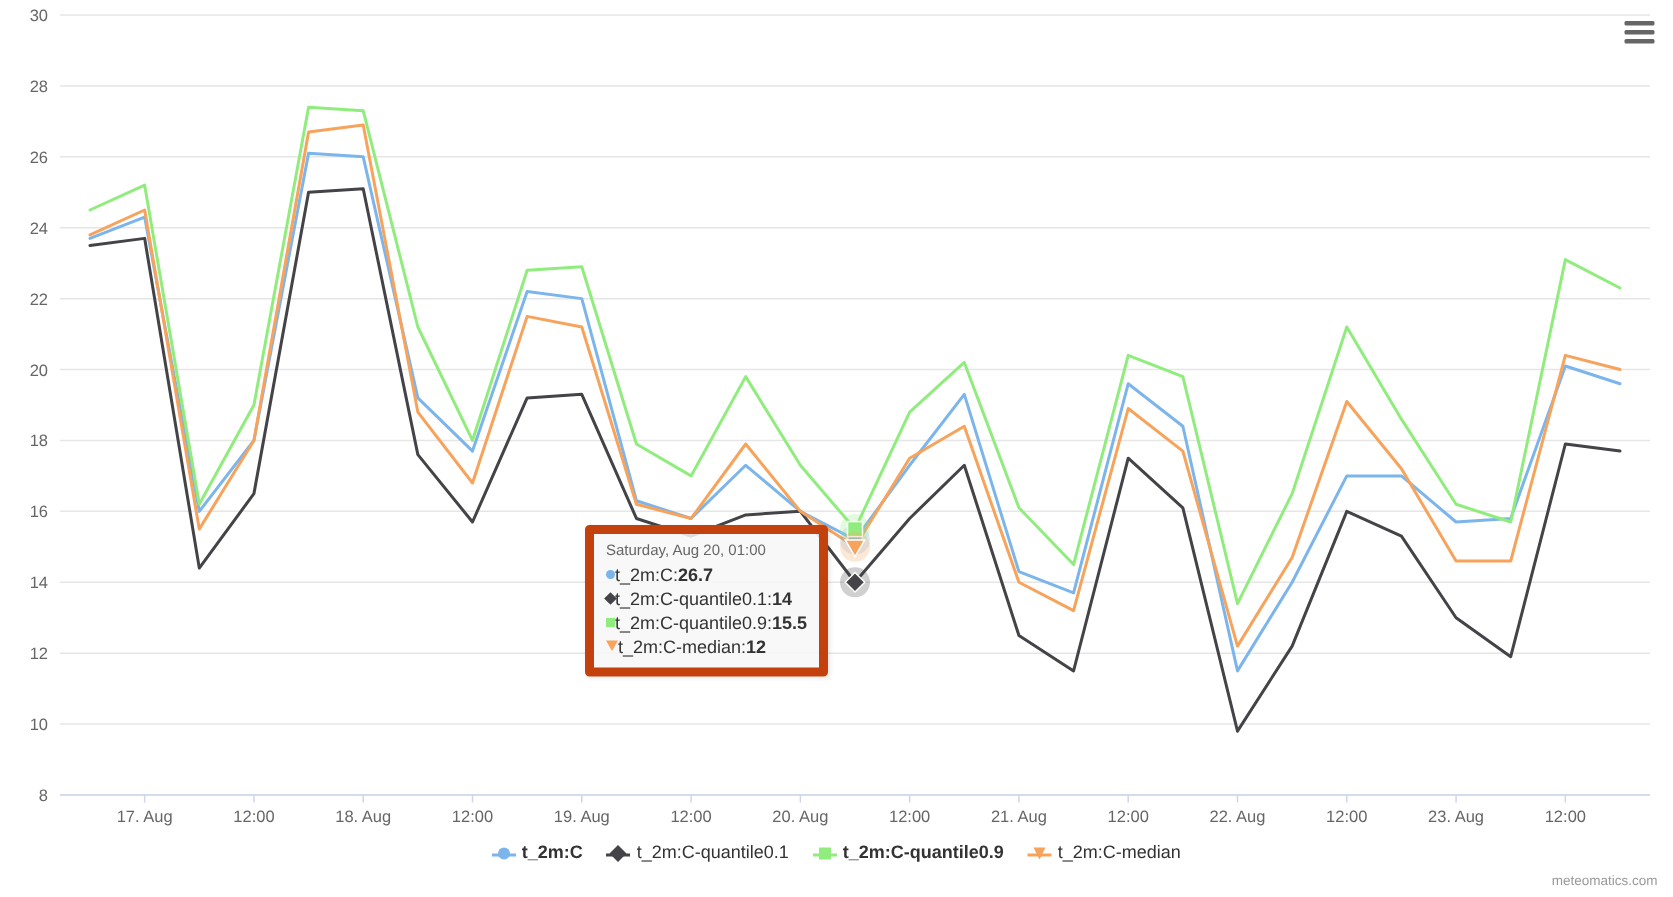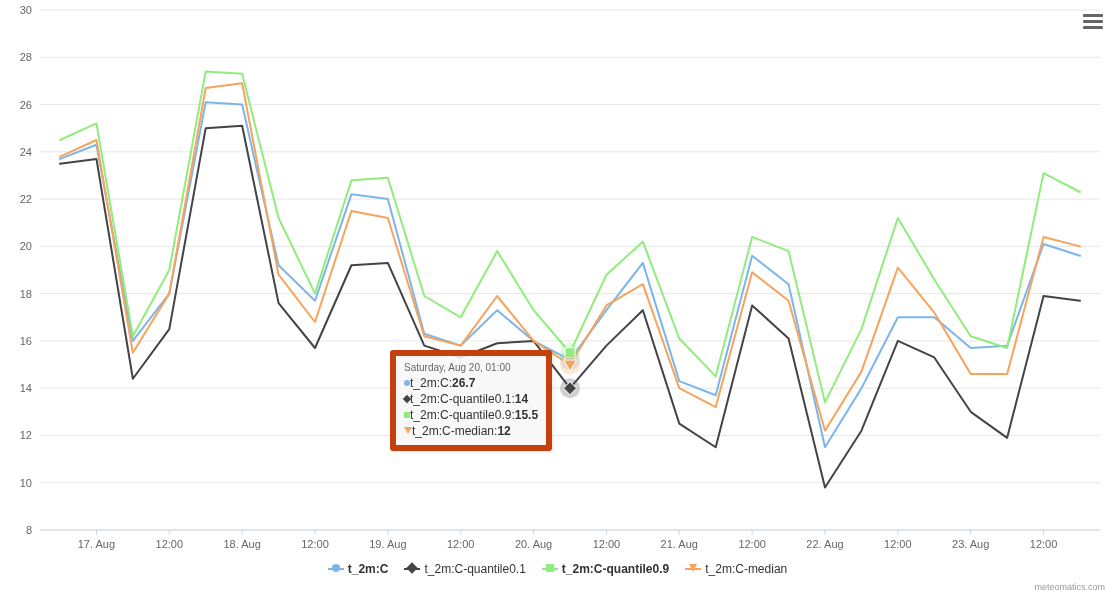--- a/index.html
+++ b/index.html
@@ -41,21 +41,21 @@
     position: absolute;
     bottom: 22px;
     left: 0;
     width: 100%;
     text-align: center;
     font-size: 12px;
     color: #333;
   }
   .legend-item {
     display: inline-flex;
-    align-items: flex-start;
+    align-items: flex-end;
     margin: 0 8px;
     cursor: pointer;
   }
   .legend-marker {
     width: 16px;
     height: 12px;
     display: inline-flex;
     align-items: center;
     justify-content: center;
     margin-right: 4px;

